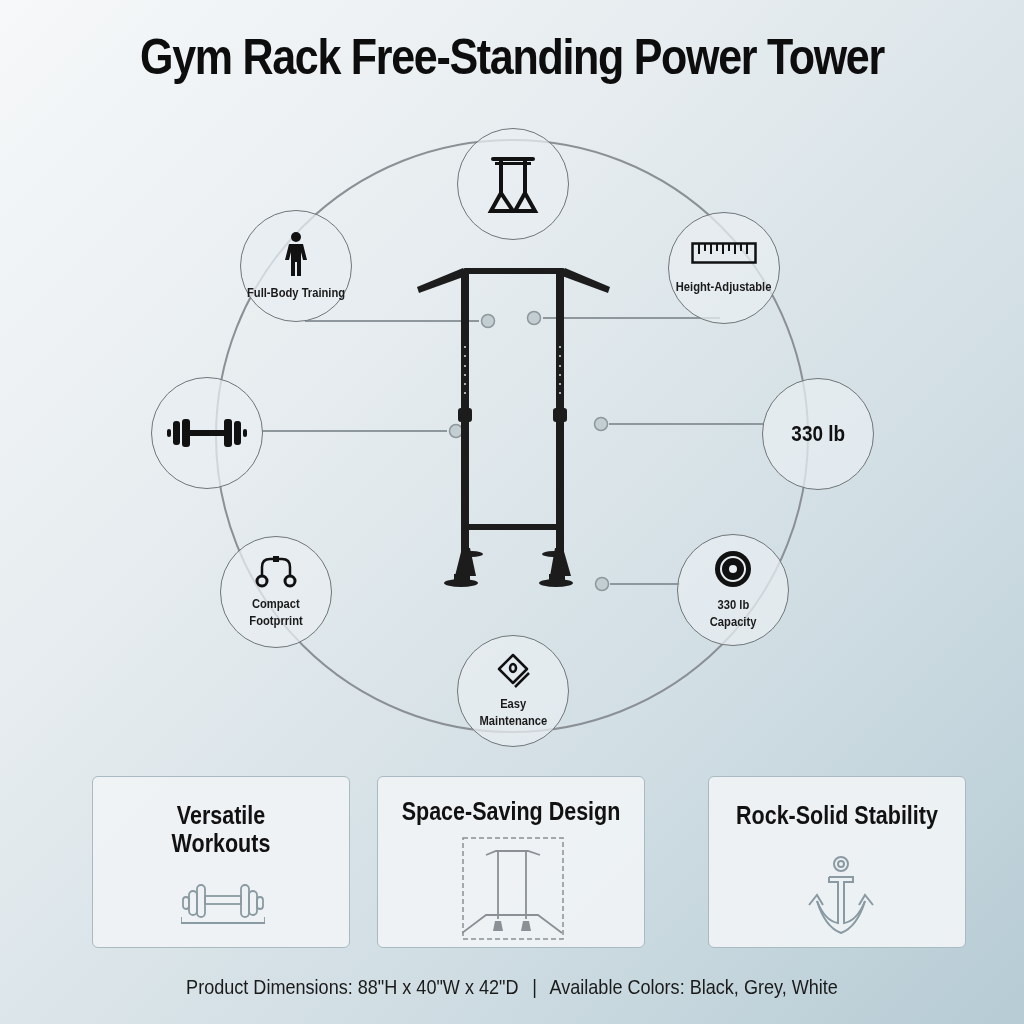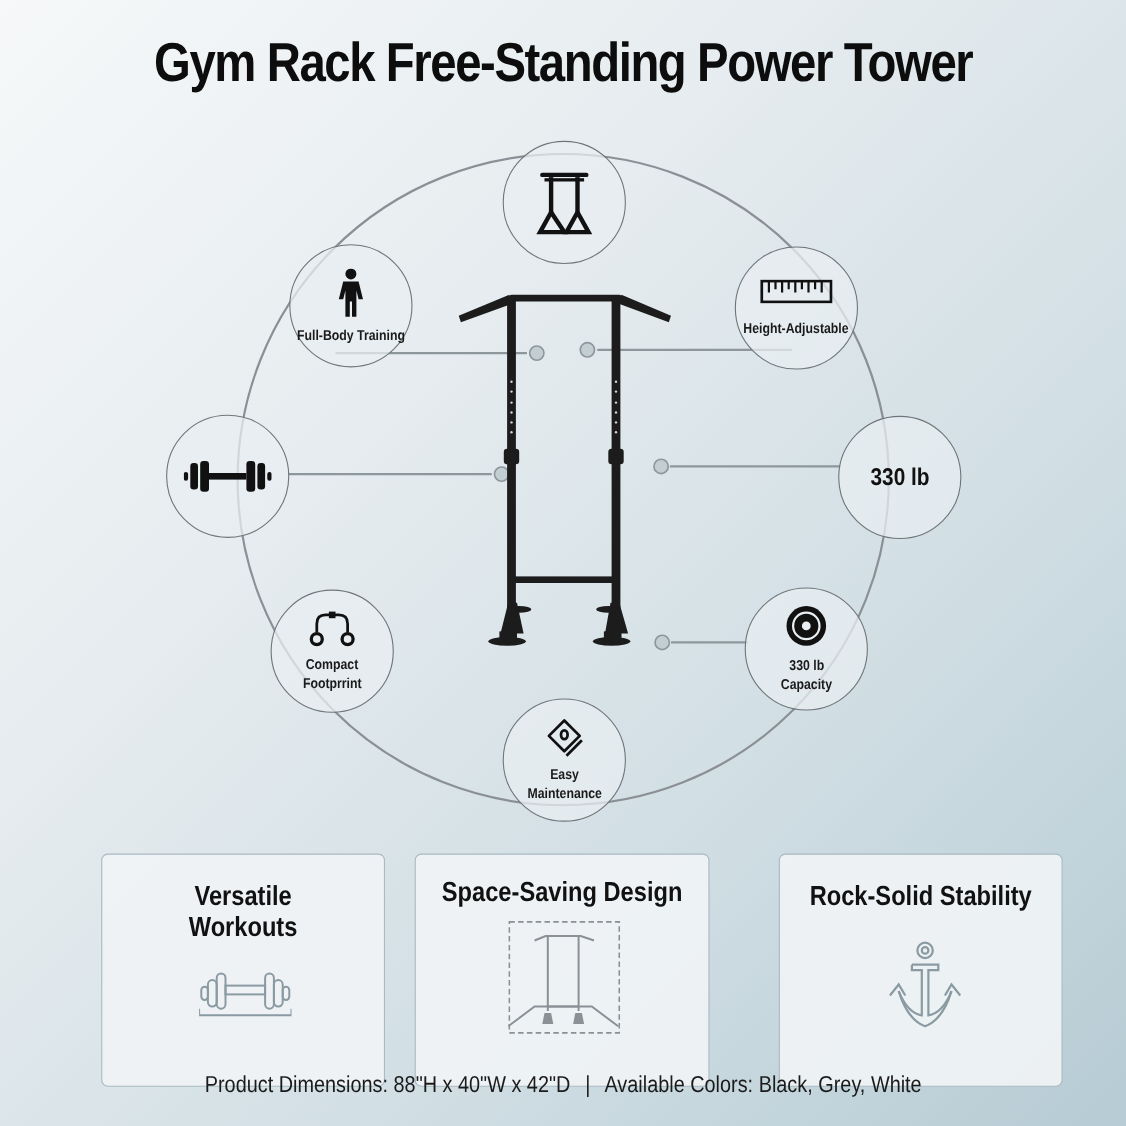--- a/index.html
+++ b/index.html
@@ -24,21 +24,21 @@
     display: flex; flex-direction: column; align-items: center; justify-content: center;
     text-align: center;
   }
   .node .lbl {
     font-size: 13px; font-weight: 700; line-height: 17px; color: #1a1a1a;
     transform: scaleX(0.86);
     white-space: nowrap;
   }
   .node .big { font-size: 22px; font-weight: 700; transform: scaleX(0.86); color: #111; }
   .card {
-    position: absolute; top: 776px; height: 212px;
+    position: absolute; top: 776px; height: 172px;
     border: 1.5px solid #a9bac2; border-radius: 6px;
     background: rgba(240,243,245,0.92);
     box-sizing: border-box;
   }
   .card .ct {
     position: absolute; left: 0; width: 100%; text-align: center;
     font-size: 25px; font-weight: 700; line-height: 28px; color: #111;
     transform: scaleX(0.86);
   }
   .footer {
@@ -116,31 +116,31 @@
       <rect x="4" y="4" width="44" height="4" rx="2"></rect>
       <rect x="8" y="9" width="36" height="3"></rect>
       <rect x="12" y="8" width="4" height="34"></rect>
       <rect x="36" y="8" width="4" height="34"></rect>
       <path d="M14 40 L4 58 L26 58 Z" fill="none" stroke="#111" stroke-width="4"></path>
       <path d="M38 40 L28 58 L48 58 Z" fill="none" stroke="#111" stroke-width="4"></path>
     </g>
   </svg>
 </div>
 
-<div class="node" style="left:240px;top:222px;width:112px;height:112px;margin-left:23px;">
+<div class="node" style="left:240px;top:210px;width:112px;height:112px;">
   <svg width="26" height="46" viewBox="0 0 26 46">
     <g fill="#111">
       <circle cx="13" cy="5" r="5"></circle>
       <path d="M6 12 H20 L24 28 H20 L18 20 V44 H14 V30 H12 V44 H8 V20 L6 28 H2 Z"></path>
     </g>
   </svg>
   <div class="lbl" style="margin-top:6px;">Full-Body Training</div>
 </div>
 
-<div class="node" style="left:668px;top:224px;width:112px;height:112px;">
+<div class="node" style="left:668px;top:212px;width:112px;height:112px;">
   <svg width="66" height="22" viewBox="0 0 66 22">
     <rect x="1.5" y="1.5" width="63" height="19" fill="none" stroke="#111" stroke-width="2.5"></rect>
     <g stroke="#111" stroke-width="2">
       <line x1="8" y1="2" x2="8" y2="12"></line>
         <line x1="14" y1="2" x2="14" y2="9"></line>
         <line x1="20" y1="2" x2="20" y2="12"></line>
       <line x1="26" y1="2" x2="26" y2="9"></line>
         <line x1="32" y1="2" x2="32" y2="12"></line>
         <line x1="38" y1="2" x2="38" y2="9"></line>
       <line x1="44" y1="2" x2="44" y2="12"></line>
@@ -162,21 +162,21 @@
       <rect x="67" y="4" width="7" height="24" rx="3"></rect>
       <rect x="76" y="12" width="4" height="8" rx="2"></rect>
     </g>
   </svg>
 </div>
 
 <div class="node" style="left:762px;top:378px;width:112px;height:112px;">
   <div class="big">330 lb</div>
 </div>
 
-<div class="node" style="left:246px;top:536px;width:112px;height:112px;">
+<div class="node" style="left:220px;top:536px;width:112px;height:112px;">
   <svg width="44" height="34" viewBox="0 0 44 34">
     <path d="M8 20 V12 Q8 4 16 4 H28 Q36 4 36 12 V20" fill="none" stroke="#111" stroke-width="2.5"></path>
     <rect x="19" y="1" width="6" height="6" fill="#111"></rect>
     <circle cx="8" cy="26" r="5" fill="none" stroke="#111" stroke-width="3"></circle>
     <circle cx="36" cy="26" r="5" fill="none" stroke="#111" stroke-width="3"></circle>
   </svg>
   <div class="lbl" style="margin-top:6px;">Compact</div>
   <div class="lbl">Footprrint</div>
 </div>
 

